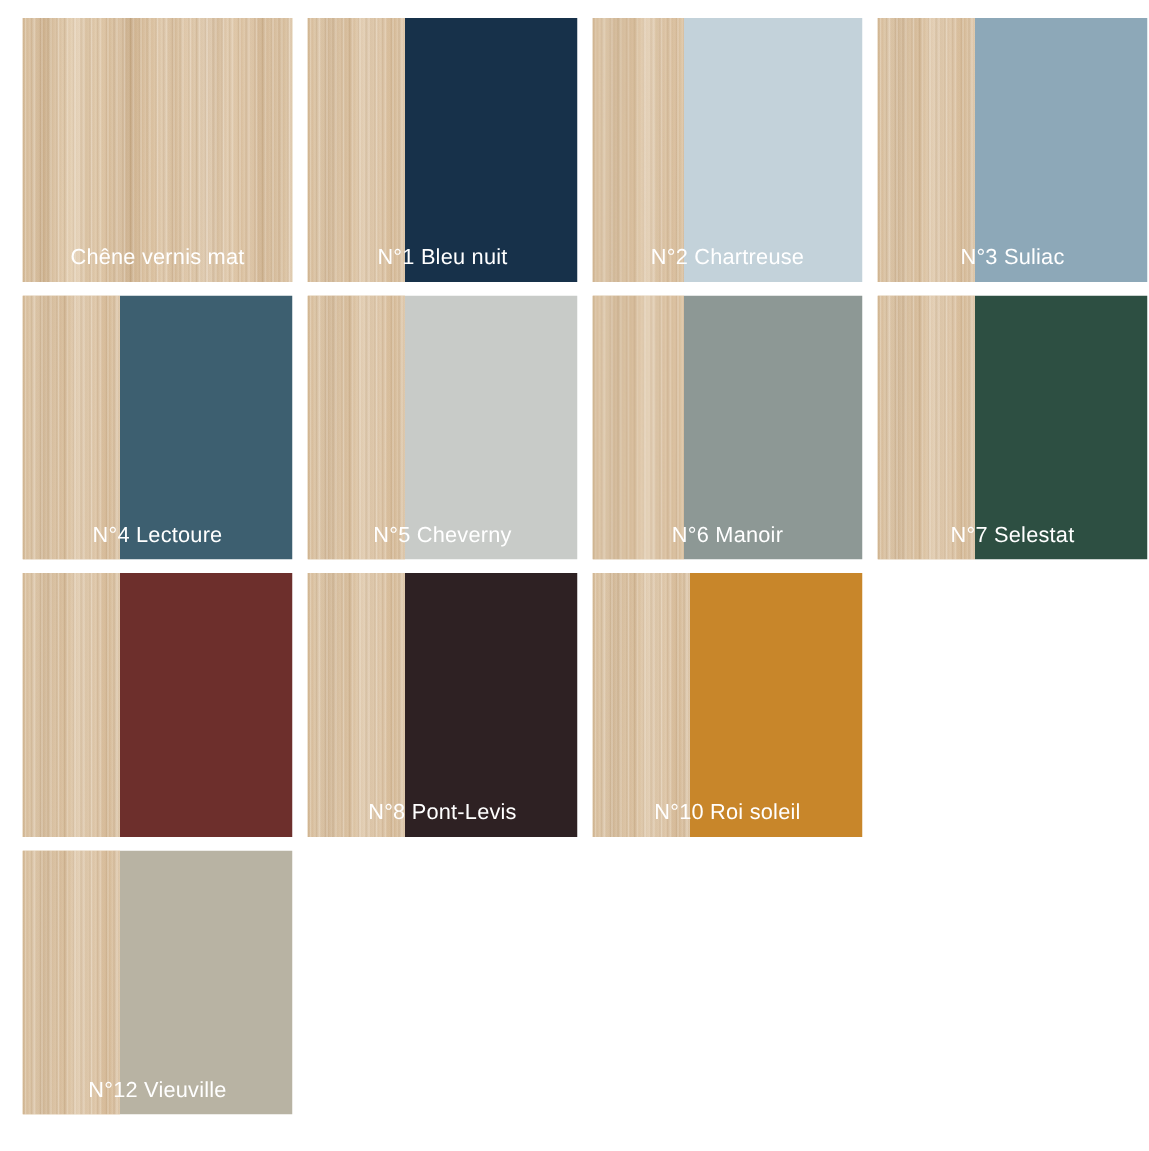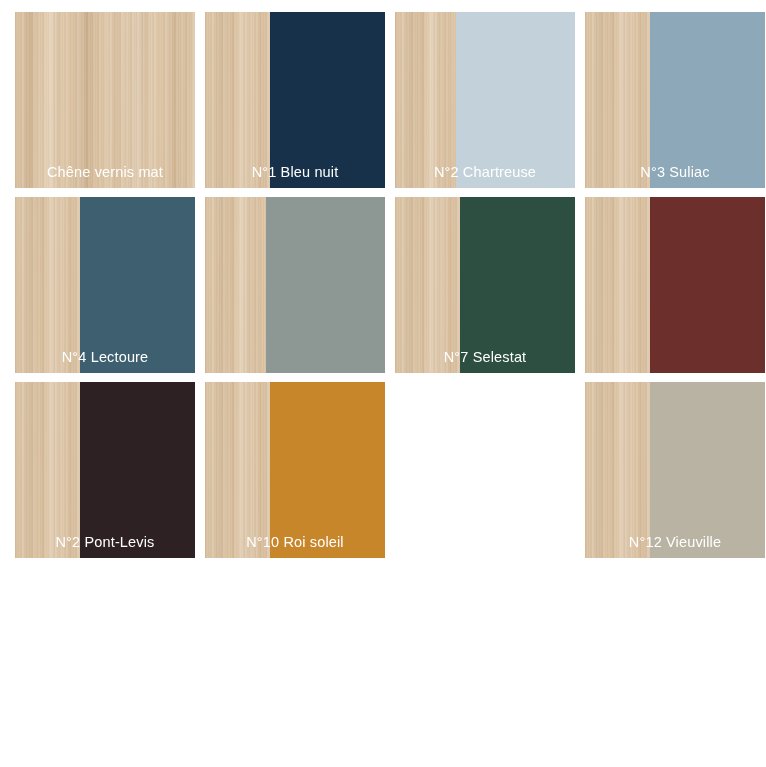--- a/index.html
+++ b/index.html
@@ -104,36 +104,42 @@
       <div class="wood-panel" style="width: 36%;"></div>
       <div class="color-panel" style="left: 36%; background: rgb(141, 168, 184);"></div>
       <div class="swatch-label">N°3 Suliac</div>
     </div>
     <div class="swatch-card">
       <div class="wood-panel" style="width: 36%;"></div>
       <div class="color-panel" style="left: 36%; background: rgb(61, 95, 112);"></div>
       <div class="swatch-label">N°4 Lectoure</div>
     </div>
     <div class="swatch-card">
+      <div class="wood-panel" style="width: 36%;"></div>
+      <div class="color-panel" style="left: 36%; background: rgb(200, 203, 200);"></div>
+      <div class="swatch-label">N°5 Cheverny</div>
+    </div>
+    <div class="swatch-card">
       <div class="wood-panel" style="width: 34%;"></div>
       <div class="color-panel" style="left: 34%; background: rgb(141, 152, 149);"></div>
+      <div class="swatch-label">N°6 Manoir</div>
     </div>
     <div class="swatch-card">
       <div class="wood-panel" style="width: 36%;"></div>
       <div class="color-panel" style="left: 36%; background: rgb(45, 79, 66);"></div>
       <div class="swatch-label">N°7 Selestat</div>
     </div>
     <div class="swatch-card">
       <div class="wood-panel" style="width: 36%;"></div>
       <div class="color-panel" style="left: 36%; background: rgb(109, 47, 44);"></div>
     </div>
     <div class="swatch-card">
       <div class="wood-panel" style="width: 36%;"></div>
       <div class="color-panel" style="left: 36%; background: rgb(46, 33, 35);"></div>
-      <div class="swatch-label">N°2 Pont-Levis</div>
+      <div class="swatch-label">N°8 Pont-Levis</div>
     </div>
     <div class="swatch-card">
       <div class="wood-panel" style="width: 36%;"></div>
       <div class="color-panel" style="left: 36%; background: rgb(200, 134, 42);"></div>
       <div class="swatch-label">N°10 Roi soleil</div>
     </div>
     <div class="swatch-card is-empty"></div>
     <div class="swatch-card">
       <div class="wood-panel" style="width: 36%;"></div>
       <div class="color-panel" style="left: 36%; background: rgb(184, 179, 163);"></div>

